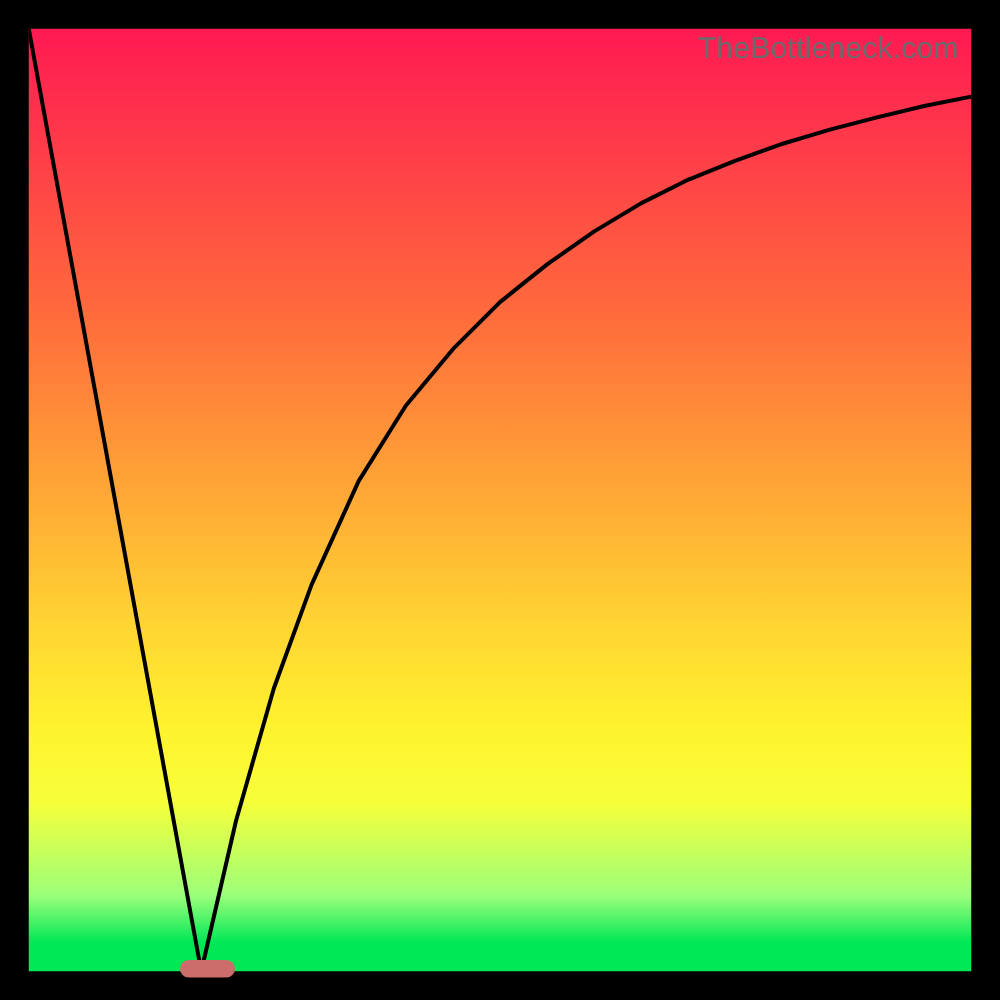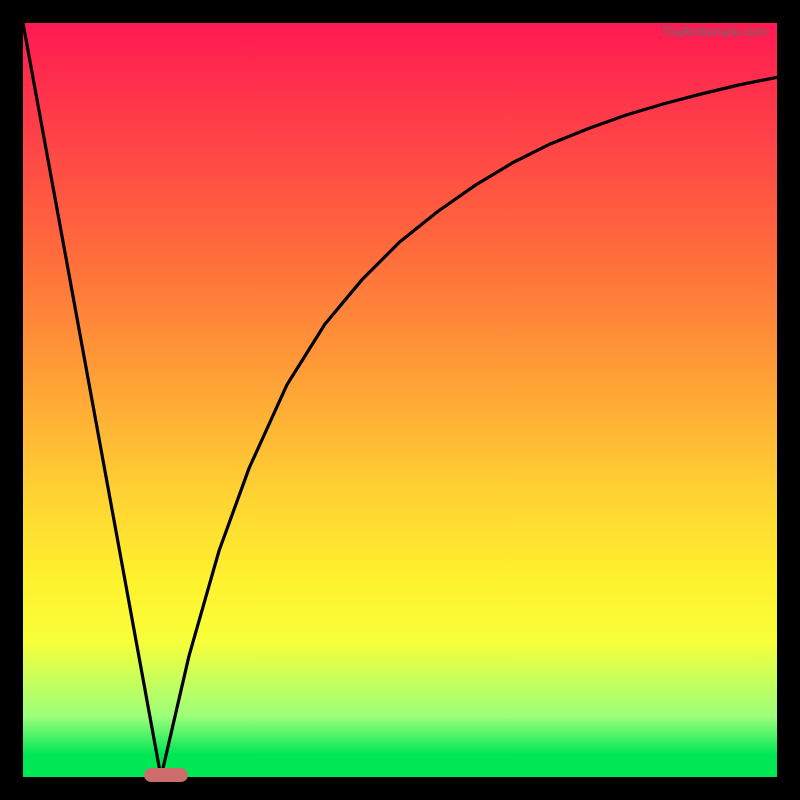--- a/index.html
+++ b/index.html
@@ -36,21 +36,21 @@
       #9bff7a 92%,
       #00e756 97%,
       #00e756 100%
     );
   }
   .attribution {
     position: absolute;
     top: 2px;
     right: 10px;
     color: #6b6b6b;
-    font-size: 12px;
+    font-size: 24px;
     letter-spacing: 0.2px;
     font-weight: 500;
   }
   svg.curve {
     position: absolute;
     left: 0; top: 0;
     width: 754px; height: 754px;
   }
   .marker {
     position: absolute;

